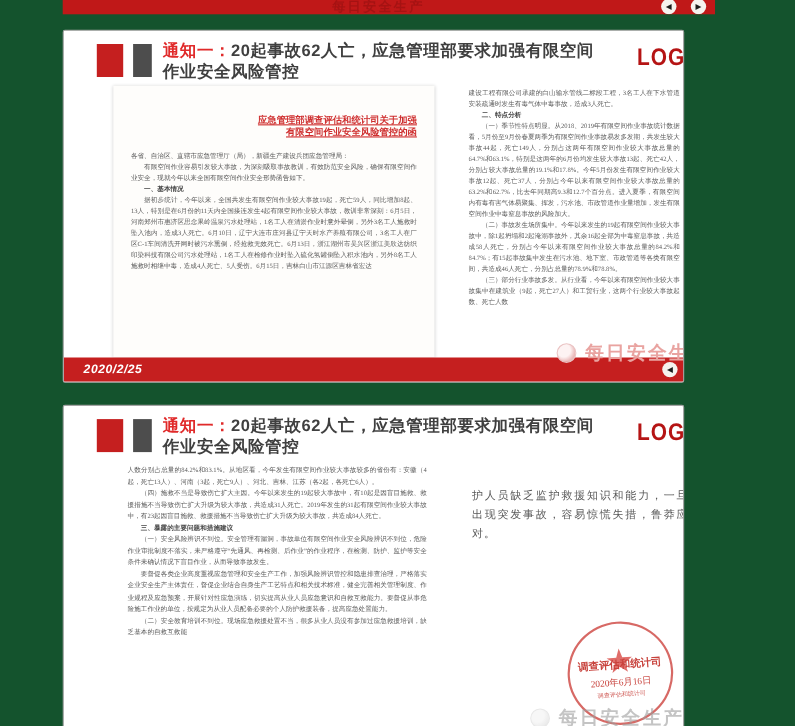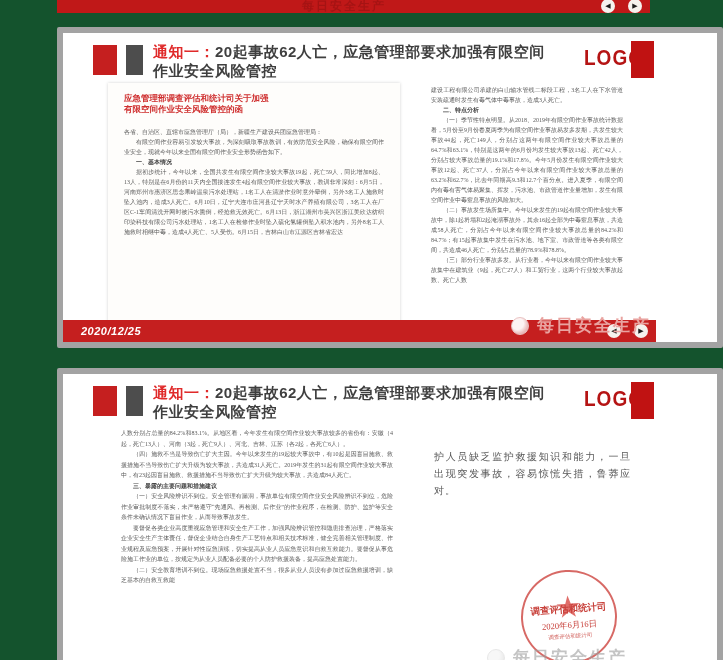--- a/index.html
+++ b/index.html
@@ -9,37 +9,37 @@
 
   
   .topstrip { position:absolute; left:57px; top:0; width:593px; height:13px; background:#c01818; overflow:hidden; }
   .strip-wm { position:absolute; left:245px; top:-2px; font-size:12px; font-weight:bold; color:#8f0f0f; opacity:.55; letter-spacing:2px; white-space:nowrap; }
 
   .navcircle { position:absolute; width:14px; height:14px; background:#f5f2ee; border-radius:50%;
                display:flex; align-items:center; justify-content:center; font-size:7px; color:#1c1c1c; cursor:pointer; }
   .topstrip .navcircle { top:-1px; }
 
   
-  .card { position:absolute; left:57px; width:666px; background:#fff; border:6px solid #a3a3a3; border-radius:2px; overflow:hidden; }
+  .card { position:absolute; left:57px; width:565px; background:#fff; border:1px solid #a3a3a3; border-radius:2px; overflow:hidden; }
   .card1 { top:27px; height:321px; }
   .card2 { top:368px; height:330px; }
 
   
   .hdr-redblock { position:absolute; left:30px; top:12px; width:24px; height:30px; background:#c51f1f; }
   .hdr-grayblock { position:absolute; left:63px; top:12px; width:17px; height:30px; background:#4d4d4d; }
   .hdr-title { position:absolute; left:90px; top:9px; width:400px; font-size:15px; font-weight:bold; color:#3f3f3f; line-height:19px; letter-spacing:.5px; }
   .t-red { color:#e02a2a; }
   .logo { position:absolute; left:521px; top:14px; font-size:19px; font-weight:bold; color:#b51414; letter-spacing:1px; font-family:"Liberation Sans", sans-serif; transform:scaleY(1.15); }
   .logo-block { position:absolute; left:568px; top:8px; width:23px; height:37px; background:#c01212; }
 
   
   .docpage { position:absolute; left:45px; top:50px; width:292px; height:247px; background:#fefdfb;
              box-shadow:0 0 3px rgba(0,0,0,.18); padding:10px 16px 6px; }
   .letterhead { margin-top:6px; text-align:center; font-family:"Liberation Serif", serif; font-weight:bold; font-size:14px; color:#cf2f2f; letter-spacing:2px; white-space:nowrap; }
-  .doctitle { margin-top:0; text-align:left; font-family:"Liberation Serif", serif; font-weight:bold; font-size:8.5px; color:#cf2f2f; line-height:11px; }
+  .doctitle { margin-top:16px; text-align:right; font-family:"Liberation Serif", serif; font-weight:bold; font-size:8.5px; color:#cf2f2f; line-height:11px;text-decoration:underline; }
   .smalltext p { font-family:"Liberation Serif", serif; font-size:6px; line-height:10px; color:#5a5a5a; text-align:justify; text-indent:2em; }
   .smalltext p.noindent { text-indent:0; }
   .smalltext p.h { font-weight:bold; color:#454545; }
   .doc-body { margin-top:12px; }
   .rightcol1 { position:absolute; left:368px; top:52px; width:192px; height:250px; overflow:hidden; }
 
   
   .footer { position:absolute; left:0; bottom:0; width:593px; height:22px; background:#c51f1f; }
   .date { position:absolute; left:18px; top:0; height:22px; line-height:22px; color:#fff; font-weight:bold; font-style:italic; font-size:11px; letter-spacing:.5px; }
   .footer .navcircle { top:4px; }
@@ -106,21 +106,21 @@
       <p>（二）事故发生场所集中。今年以来发生的19起有限空间作业较大事故中，除1起坍塌和2起淹溺事故外，其余16起全部为中毒窒息事故，共造成58人死亡，分别占今年以来有限空间作业较大事故总量的84.2%和84.7%；有15起事故集中发生在污水池、地下室、市政管道等各类有限空间，共造成46人死亡，分别占总量的78.9%和78.8%。</p>
       <p>（三）部分行业事故多发。从行业看，今年以来有限空间作业较大事故集中在建筑业（9起，死亡27人）和工贸行业，这两个行业较大事故起数、死亡人数</p>
     </div>
 
     <div class="wm">
       <div class="wm-logo"></div>
       <div class="wm-text">每日安全生产</div>
     </div>
 
     <div class="footer">
-      <div class="date">2020/12/25</div>
+      <div class="date">2020/2/25</div>
       <div class="navcircle" style="left:544px;">◀</div>
       <div class="navcircle" style="left:571px;">▶</div>
     </div>
   </div>
 
   <div class="card card2">
     <div class="hdr-redblock"></div>
     <div class="hdr-grayblock"></div>
     <div class="hdr-title"><span class="t-red">通知一：</span><span>20起事故62人亡，应急管理部要求加强有限空间作业安全风险管控</span></div>
     <div class="logo">LOGO</div>

